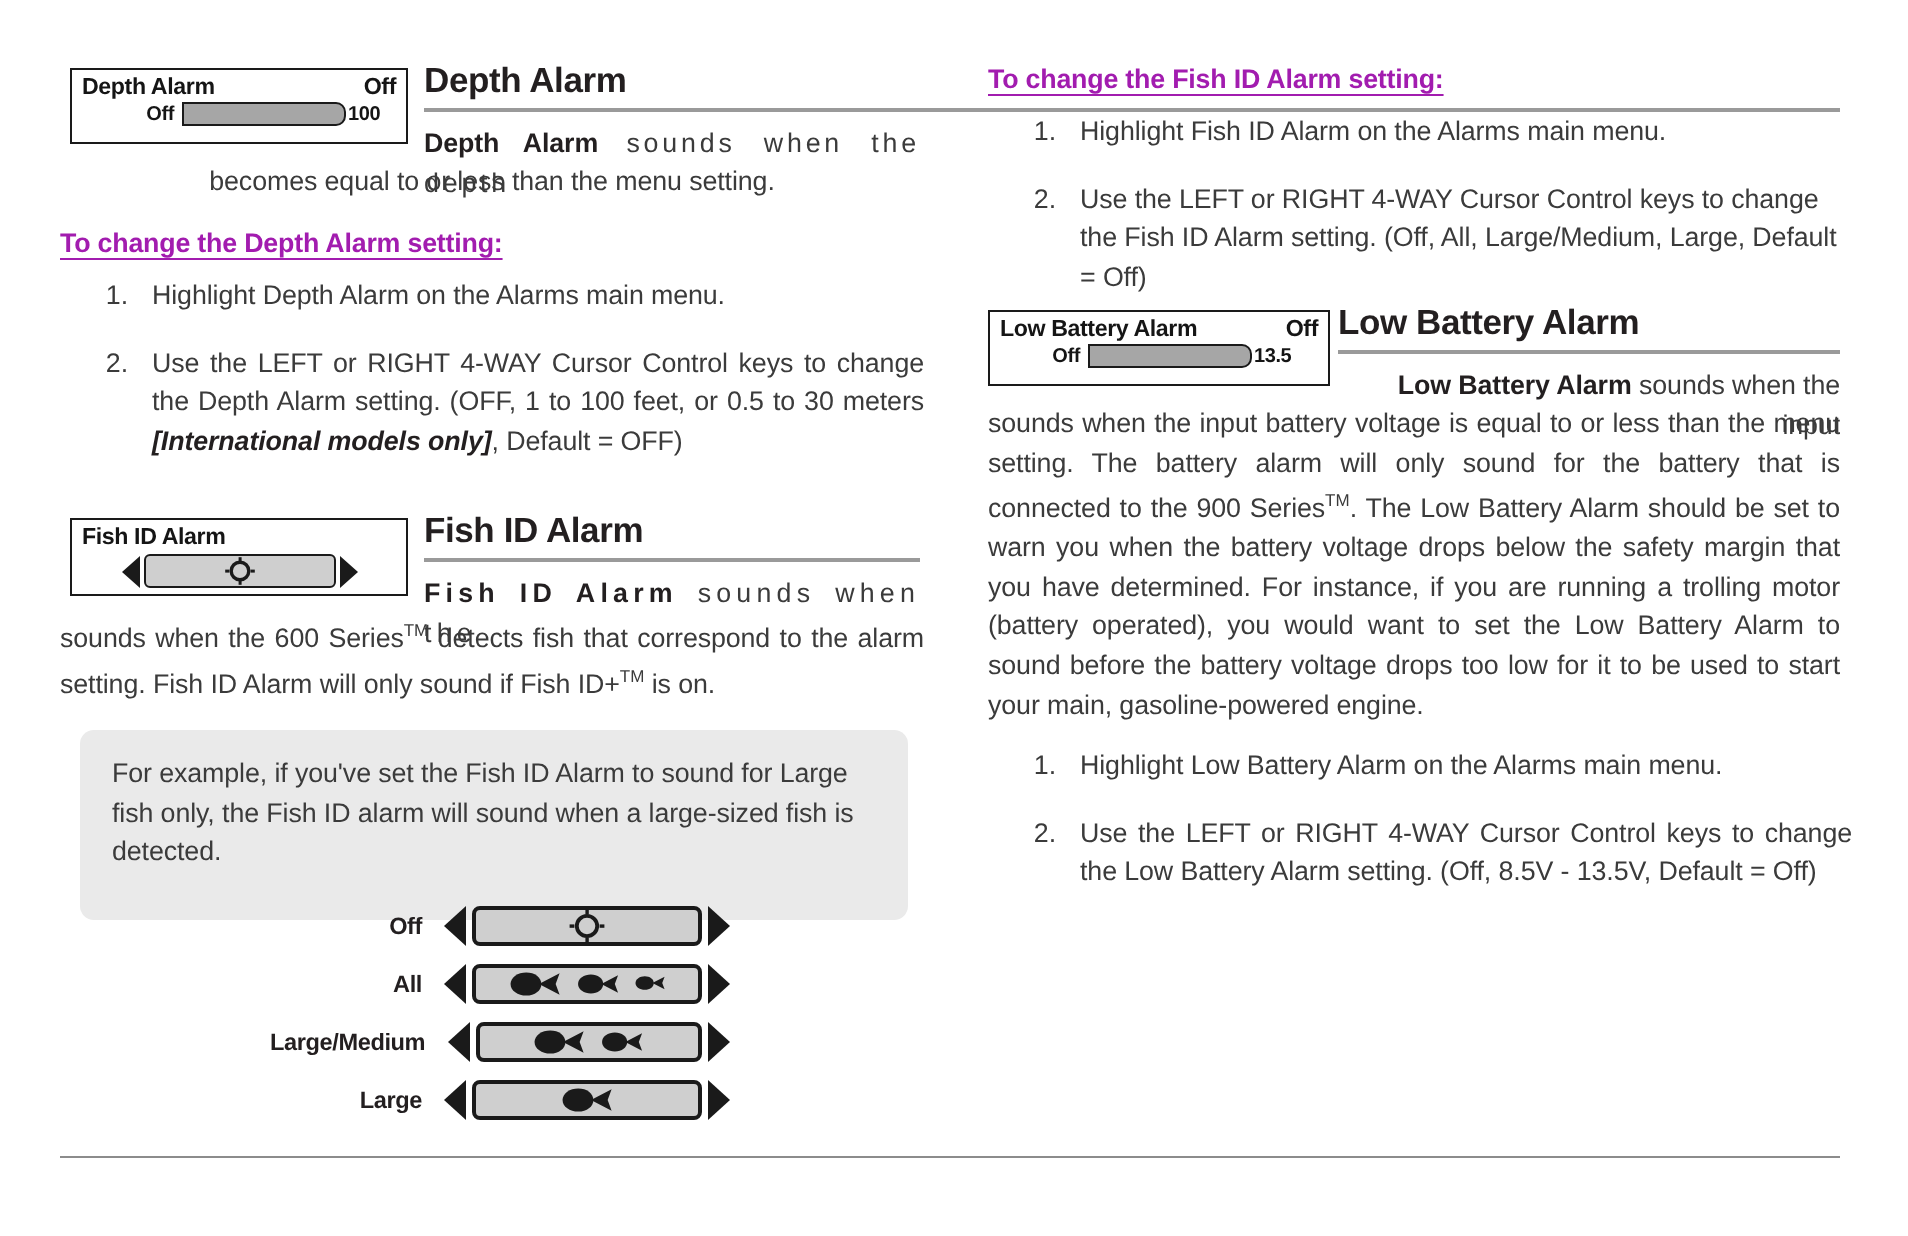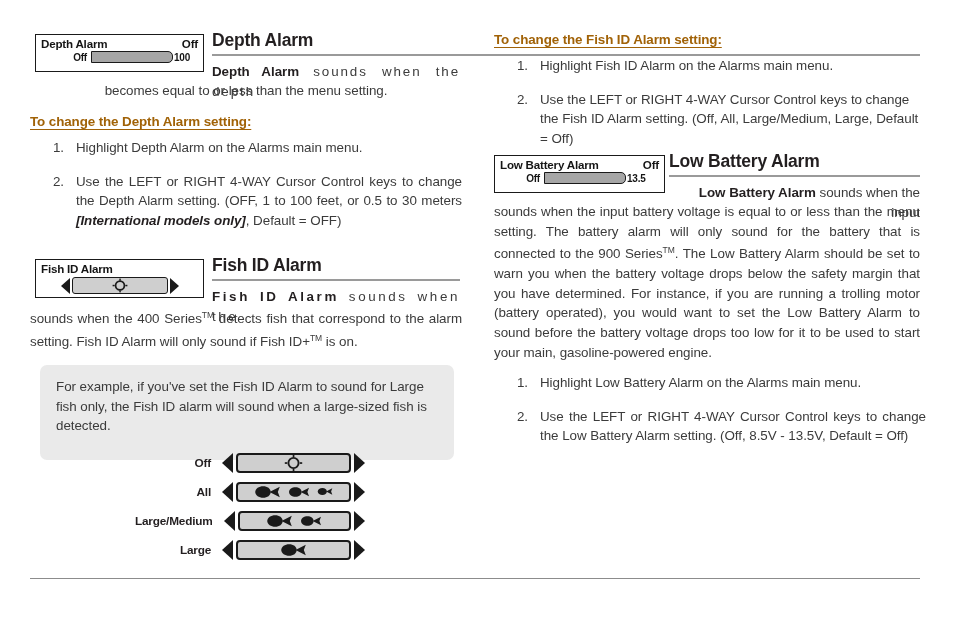--- a/index.html
+++ b/index.html
@@ -43,21 +43,21 @@
     text-align: justify;
     margin: 0;
     letter-spacing: -0.05px;
   }
   .body-text b { color: #231f20; font-weight: bold; }
   .sup { font-size: 8.5px; vertical-align: super; letter-spacing: 0; }
 
   .subhead {
     font-size: 13.4px;
     font-weight: bold;
-    color: #a16207;
+    color: #a21caf;
     text-decoration: underline;
     text-underline-offset: 2.5px;
     margin: 0;
     letter-spacing: -0.1px;
   }
   .step {
     display: flex;
     font-size: 13.4px;
     line-height: 19.6px;
     color: #3b3b3b;
@@ -293,21 +293,21 @@
   <div class="abs" style="left:212px; top:256px; width:248px;">
     <div class="h2 h2-rule">Fish ID Alarm</div>
   </div>
 
   <div class="abs" style="left:212px; top:287px; width:248px;">
     <p class="body-text">
       <b style="letter-spacing:2.6px;">Fish ID Alarm</b><span style="letter-spacing:2.6px;"> sounds when the</span>
     </p>
   </div>
   <div class="abs" style="left:30px; top:306px; width:432px;">
-    <p class="body-text"><span> sounds when the 400 Series</span><span class="sup">TM</span><span> detects fish that correspond to the alarm setting. Fish ID Alarm will only sound if Fish ID+</span><span class="sup">TM</span><span> is on.</span></p>
+    <p class="body-text"><span> sounds when the 600 Series</span><span class="sup">TM</span><span> detects fish that correspond to the alarm setting. Fish ID Alarm will only sound if Fish ID+</span><span class="sup">TM</span><span> is on.</span></p>
   </div>
 
   <div class="abs callout" style="left:40px; top:365px; width:414px;">
     <p>For example, if you've set the Fish ID Alarm to sound for Large fish only, the Fish ID alarm will sound when a large-sized fish is detected.</p>
   </div>
 
   <div class="fish-chart">
 
     <div class="fish-row">
       <div class="fish-label">Off</div>

